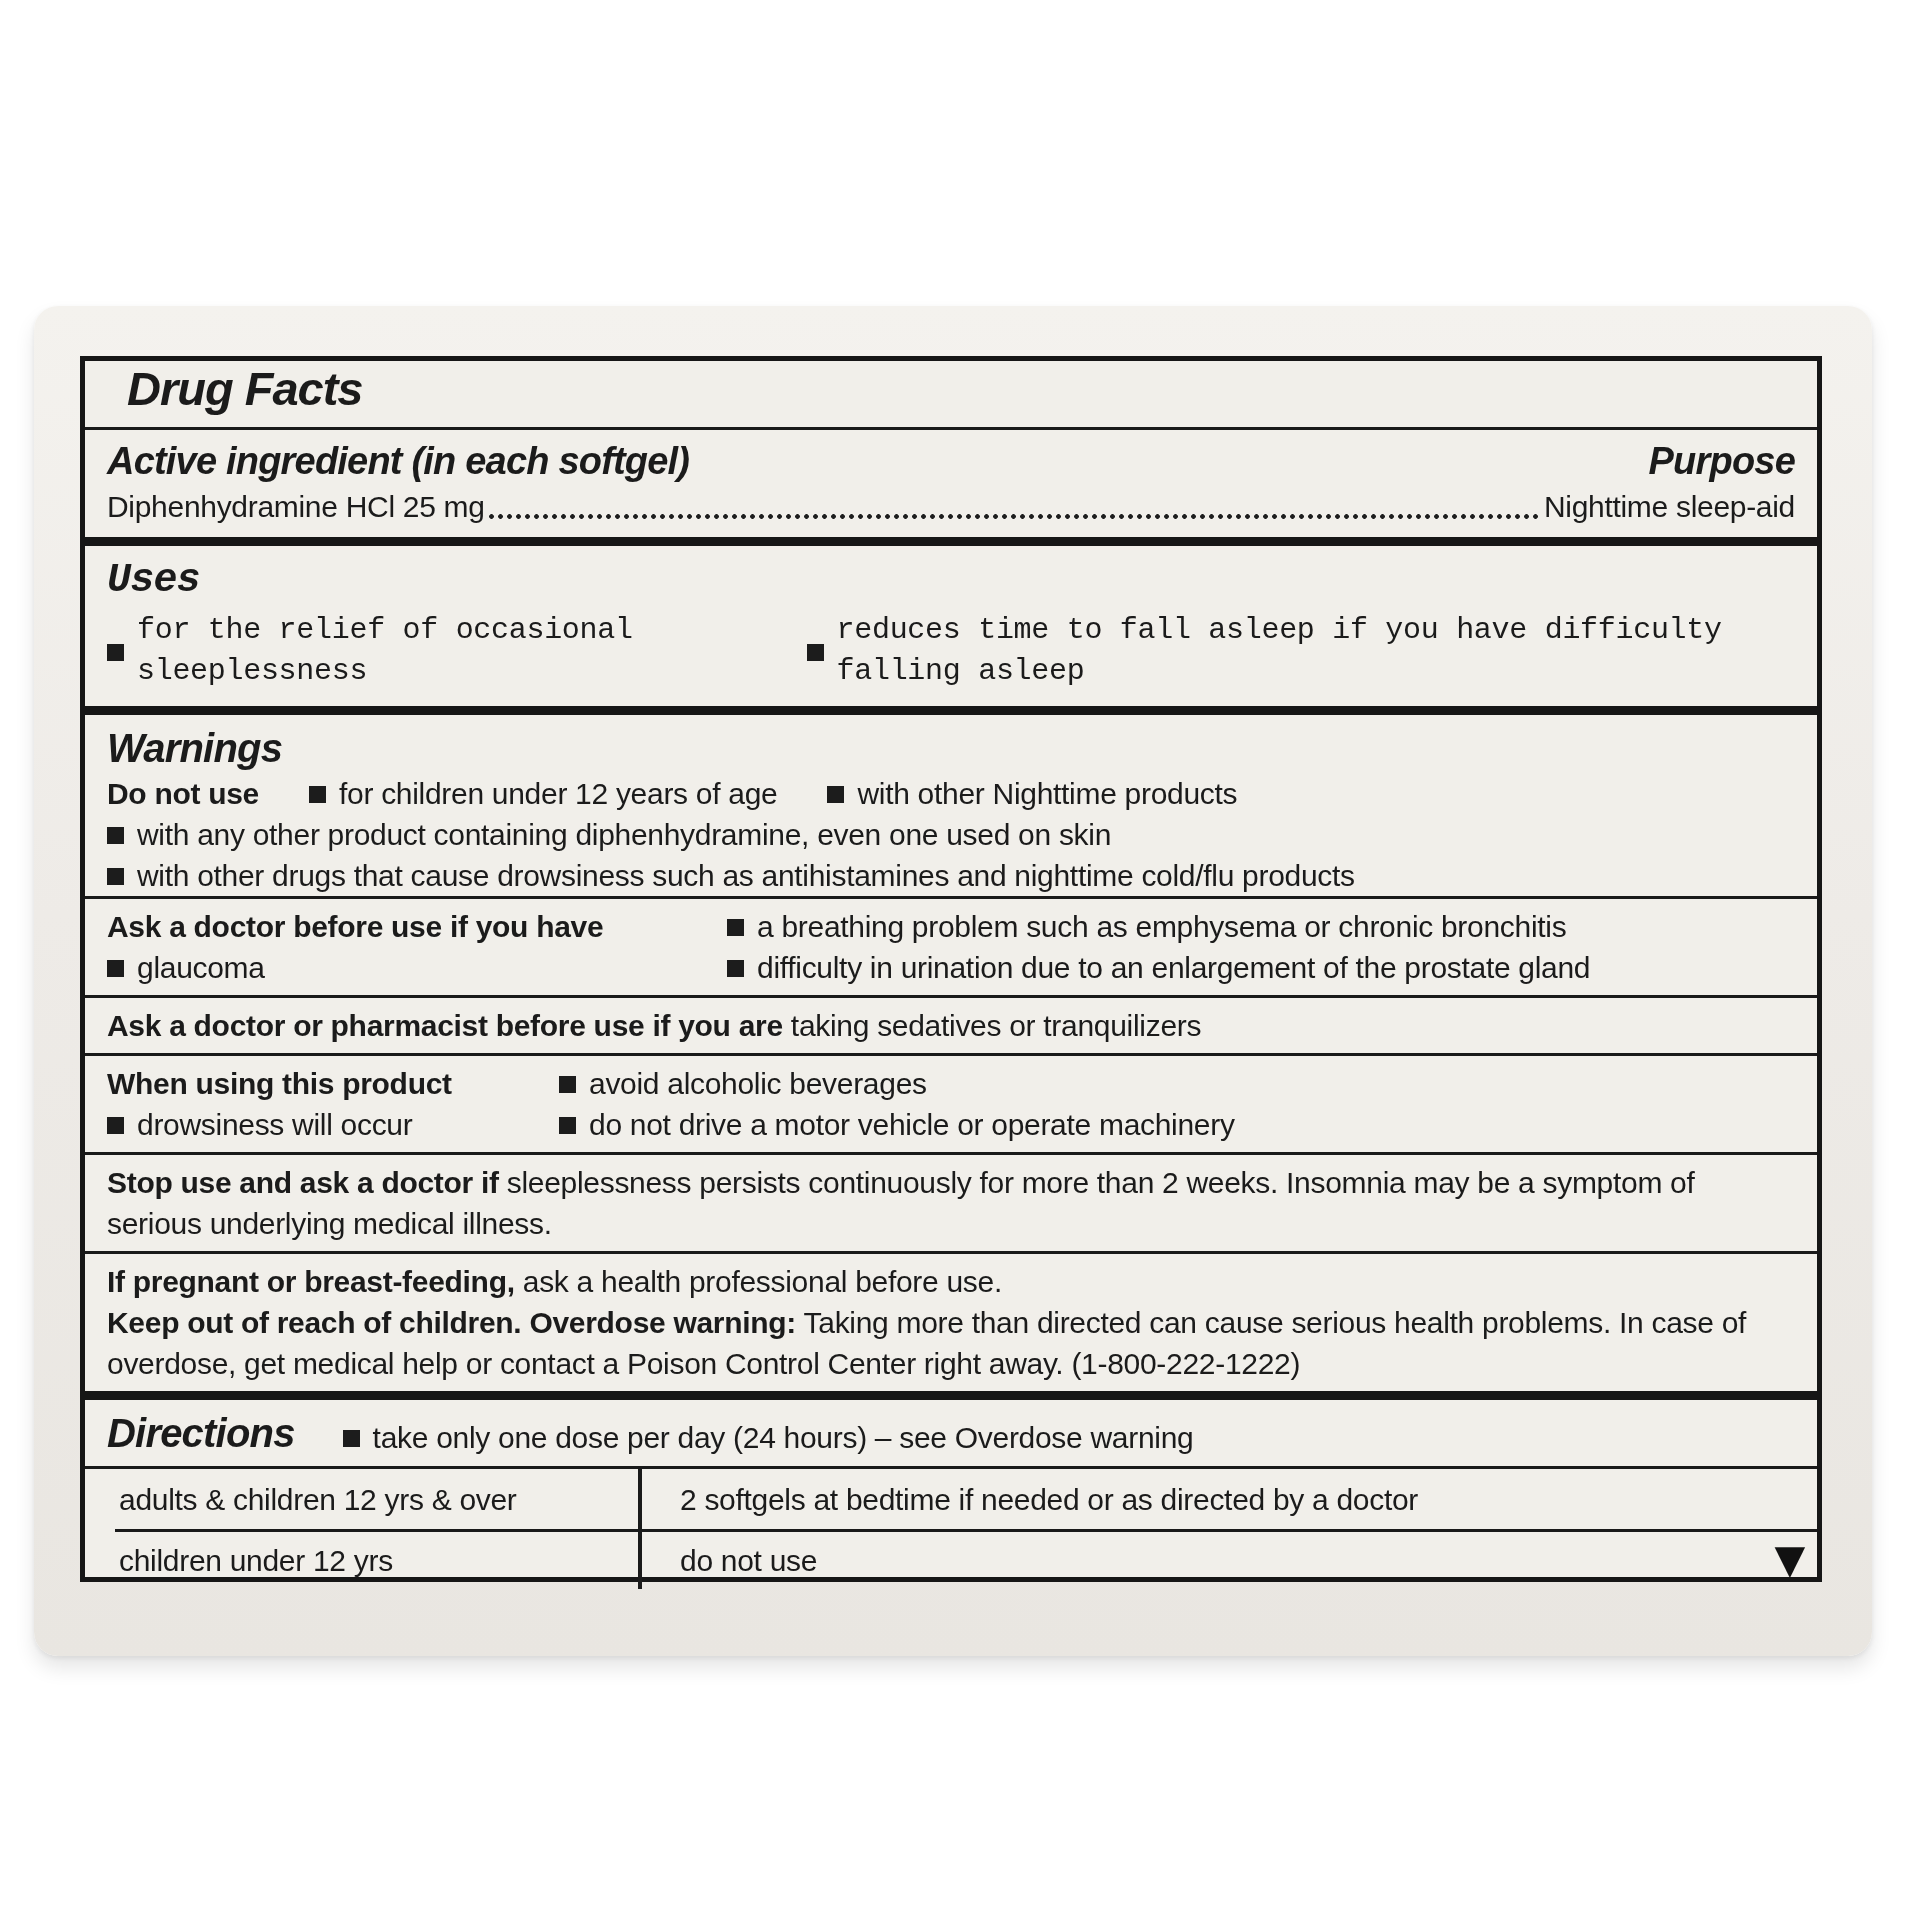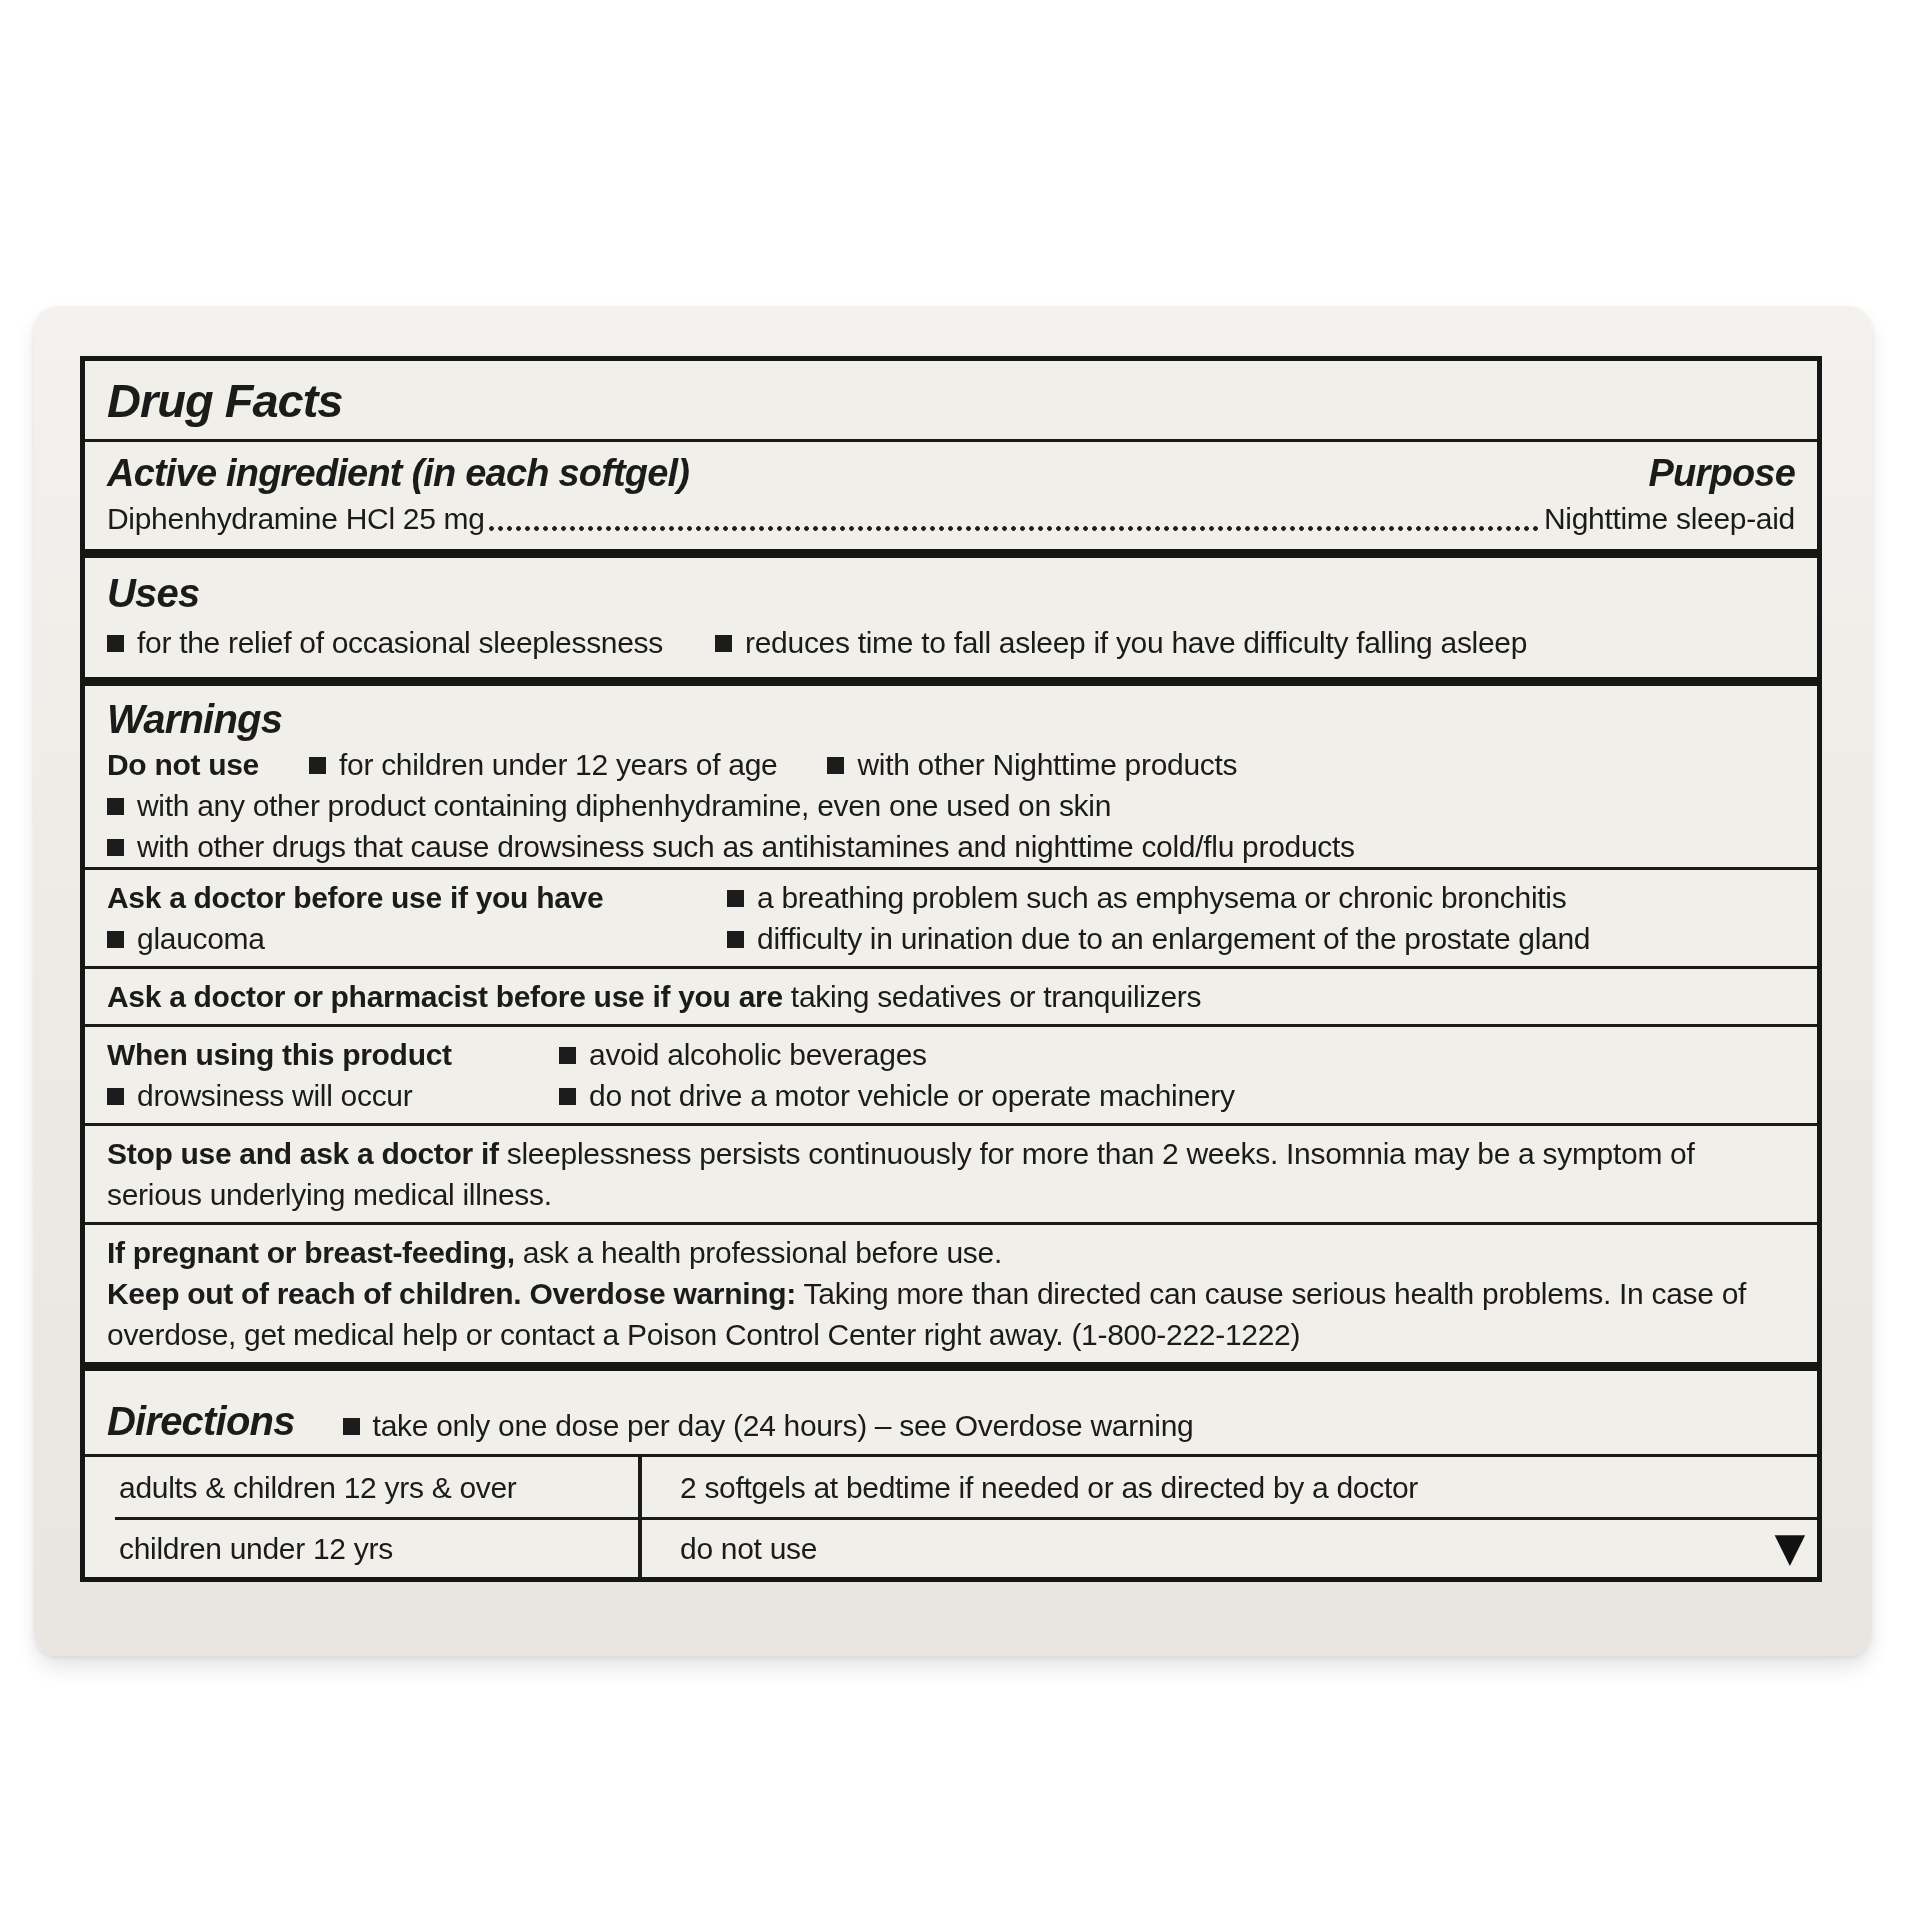--- a/index.html
+++ b/index.html
@@ -20,21 +20,21 @@
   }
 
   
   .panel{
     position:absolute;left:46px;top:50px;width:1742px;height:1226px;
     box-sizing:border-box;border:5px solid #161616;background:#f1efea;
     display:flex;flex-direction:column;
   }
   .pad{padding-left:22px;padding-right:22px;}
 
-  .title-sec{padding-top:12px;padding-bottom:10px;}
+  .title-sec{padding-bottom:10px;margin-left:20px;}
   .drug-facts{
     font-size:47px;font-weight:bold;font-style:italic;letter-spacing:-1px;
     line-height:56px;
   }
   hr.thin{border:none;border-top:3px solid #1a1a1a;margin:0;}
   .bar{height:9px;background:#161616;flex:none;}
 
   .sec-head{font-size:40px;font-weight:bold;font-style:italic;letter-spacing:-0.8px;line-height:50px;}
   .sub-head{font-size:38px;font-weight:bold;font-style:italic;letter-spacing:-0.8px;line-height:46px;}
 
@@ -45,21 +45,21 @@
   .active-sec{padding-top:8px;padding-bottom:10px;}
   .ai-head-row{display:flex;justify-content:space-between;align-items:baseline;}
   .ai-row{display:flex;align-items:baseline;margin-top:2px;}
   .leader{
     flex:1;height:9px;align-self:flex-end;margin:0 2px 6px 2px;
     background-image:radial-gradient(circle,#1e1e1e 2px,transparent 2.7px);
     background-size:9px 9px;background-repeat:repeat-x;background-position:left center;
   }
 
   
-  .uses-sec{padding-top:10px;padding-bottom:14px;}
+  .uses-sec{padding-top:10px;padding-bottom:14px;font-family:Liberation Mono, monospace;}
   .bullet-row{display:flex;gap:52px;margin-top:4px;}
   .bull{display:flex;align-items:baseline;}
   .sq{
     display:inline-block;width:17px;height:17px;background:#1c1c1c;
     margin-right:13px;flex:none;transform:translateY(1px);align-self:center;
   }
 
   
   .warn-top{padding-top:8px;}
   .warn-line{display:flex;gap:50px;align-items:baseline;}

